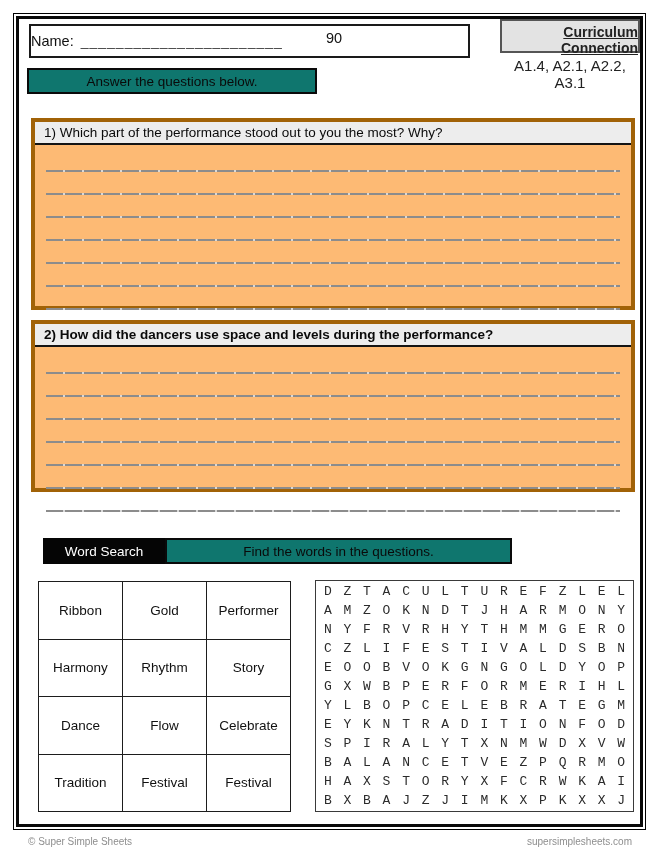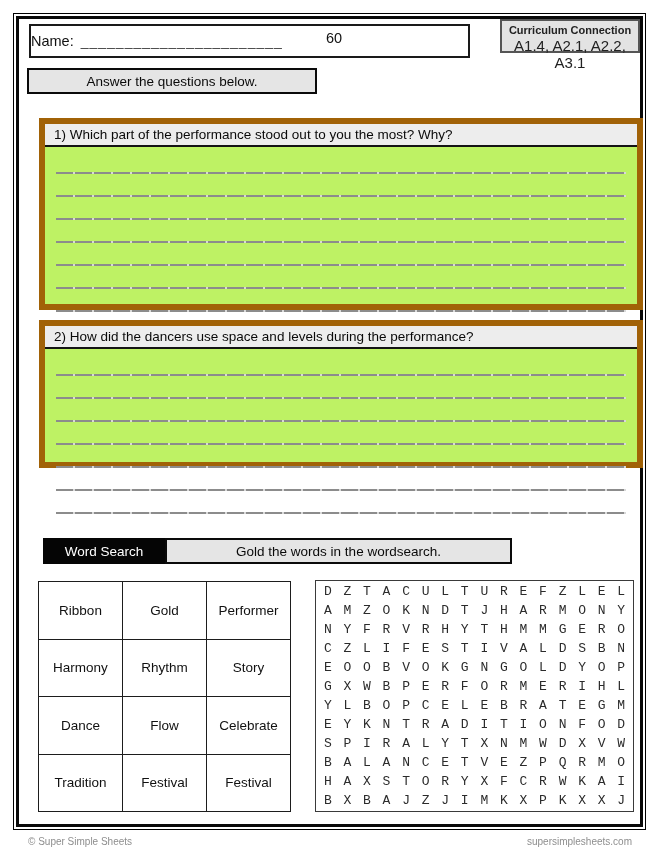--- a/index.html
+++ b/index.html
@@ -13,42 +13,42 @@
   
   .name-box { position:absolute; left:2px; top:5px; width:441px; height:34px;
               border:2px solid #1a1a1a; box-sizing:border-box; display:flex; align-items:center;
               padding-left:0; font-size:14.5px; color:#111;margin-left:8px; }
   .name-line { margin-left:7px; color:#444; letter-spacing:1px; font-size:14px; }
   .page-number { position:absolute; left:288px; top:11px; width:54px; text-align:center;
                  font-size:14.5px; color:#111; }
   .curriculum-box { position:absolute; right:0; top:0; width:140px; height:34px;
                     background:#e3e3e3; border:2px solid #555; box-sizing:border-box;
                     text-align:center; padding-top:3px; color:#222; }
-  .curriculum-title { font-size:11px; font-weight:bold; }
+  .curriculum-title { font-size:14px; text-decoration:underline; font-weight:bold;text-align:right; }
   .curriculum-codes { font-size:15px; margin-top:1px; }
 
   
   .section-header { position:absolute; left:8px; display:flex; height:26px; }
   .section-label { background:#050505; color:#ffffff; display:flex; align-items:center;
                    justify-content:center; font-size:13.5px; }
-  .section-instruction { background:#e5e5e5; border:2px solid #0a0a0a; box-sizing:border-box;
+  .section-instruction { background:#0f766e; border:2px solid #0a0a0a; box-sizing:border-box;
                          display:flex; align-items:center; justify-content:center;
                          font-size:13.5px; color:#0a0a0a; }
   .sh-questions { top:49px; }
   .sh-questions .section-label { width:107px; }
   .sh-questions .section-instruction { width:290px; }
   .sh-wordsearch { top:519px;padding-left:16px; }
   .sh-wordsearch .section-label { width:122px; }
   .sh-wordsearch .section-instruction { width:347px; }
 
   
-  .question-box { position:absolute; left:20px; width:604px; border:6px solid #a16207;
-                  box-sizing:border-box; background:#bef264; }
+  .question-box { position:absolute; left:12px; width:604px; border:4px solid #a16207;
+                  box-sizing:border-box; background:#fdba74; }
   .q1 { top:99px; height:192px; }
-  .q2 { top:301px; height:148px; }
+  .q2 { top:301px; height:172px;font-weight:bold; }
   .q-header { height:23px; background:#ededed; border-bottom:2px solid #141414;
               display:flex; align-items:center; padding-left:9px; font-size:13.5px;
               color:#0a0a0a; box-sizing:border-box; }
   .q-lines { padding:25px 11px 0 11px; }
   .ans-line { height:2px; margin-bottom:21px;
               background:repeating-linear-gradient(90deg,#8c8c8c 0 17px,#d9d9d9 17px 19px); }
 
   
   .word-bank { position:absolute; left:19px; top:562px; width:253px; height:231px; }
   .word-bank table { width:100%; height:100%; border-collapse:collapse; table-layout:fixed; }
@@ -71,21 +71,21 @@
 <body>
 
 <div class="page">
   <div class="frame-outer">
     <div class="frame-inner">
 
       <div class="name-box">
         <span>Name:</span>
         <span class="name-line">_______________________</span>
       </div>
-      <div class="page-number">60</div>
+      <div class="page-number">90</div>
       <div class="curriculum-box">
         <div class="curriculum-title">Curriculum Connection</div>
         <div class="curriculum-codes">A1.4, A2.1, A2.2, A3.1</div>
       </div>
 
       <div class="section-header sh-questions">
         <div class="section-instruction">Answer the questions below.</div>
       </div>
 
       <div class="question-box q1">
@@ -109,21 +109,21 @@
             <div class="ans-line"></div>
             <div class="ans-line"></div>
             <div class="ans-line"></div>
             <div class="ans-line"></div>
             <div class="ans-line"></div>
           </div>
       </div>
 
       <div class="section-header sh-wordsearch">
         <div class="section-label">Word Search</div>
-        <div class="section-instruction">Gold the words in the wordsearch.</div>
+        <div class="section-instruction">Find the words in the questions.</div>
       </div>
 
       <div class="word-bank">
         <table>
           <tbody id="word-bank-body">
               <tr>
                 <td>Ribbon</td>
                 <td>Gold</td>
                 <td>Performer</td>
               </tr>

